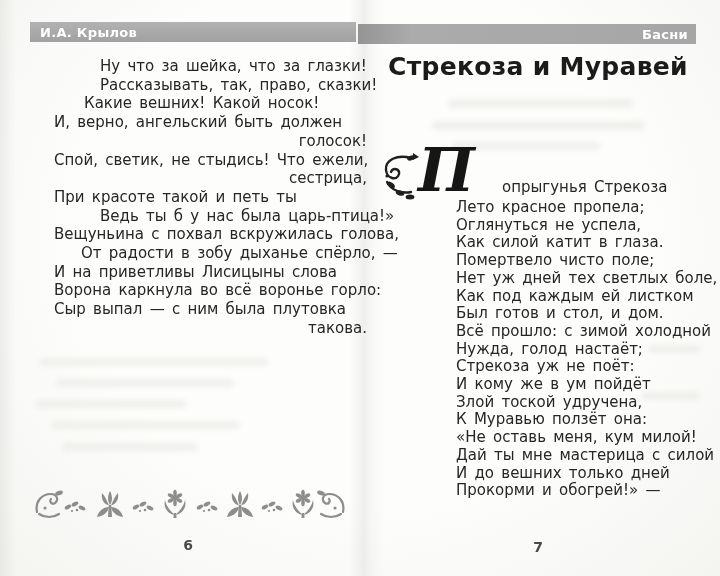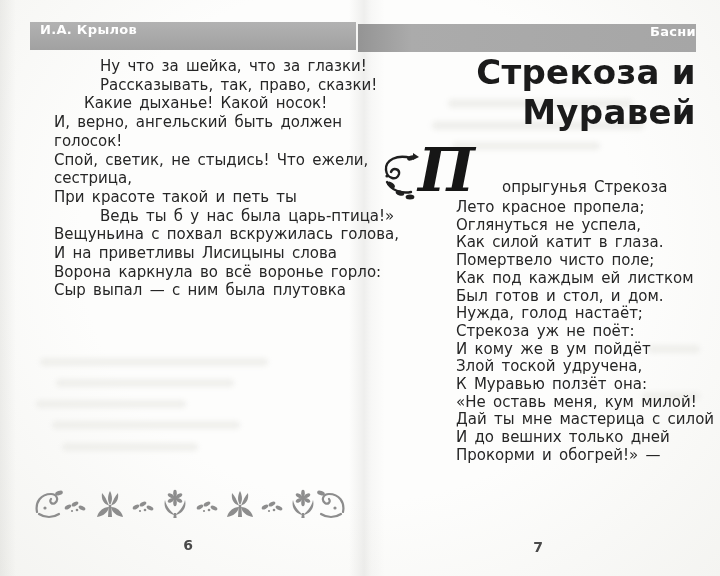--- a/index.html
+++ b/index.html
@@ -5,34 +5,34 @@
   html,body{margin:0;padding:0;background:#e8e8e6;}
   .sheet{
     position:relative;width:720px;height:576px;overflow:hidden;
     background:radial-gradient(ellipse at 50% 42%, #fdfdfc 55%, #f4f4f1 100%);
     font-family:"DejaVu Sans", sans-serif;color:#262626;
   }
   .edge-left{position:absolute;left:0;top:0;width:16px;height:576px;
     background:linear-gradient(90deg,rgba(140,140,134,.12),rgba(140,140,134,0));}
   .gutter{position:absolute;left:349px;top:0;width:36px;height:576px;
     background:linear-gradient(90deg,rgba(110,110,104,0),rgba(110,110,104,.10) 42%,rgba(110,110,104,.04) 62%,rgba(110,110,104,0));}
-  .bar{position:absolute;height:28px;display:flex;
+  .bar{position:absolute;height:20px;display:flex;align-items:center;
     color:#ffffff;font-size:13px;font-weight:bold;letter-spacing:.3px;}
   .bar-left{left:30px;top:22px;width:326px;background:linear-gradient(180deg,#b2b2b2,#a1a1a1);padding:0;}
   .bar-left span{padding-left:10px;}
   .bar-right{left:358px;top:24px;width:338px;background:linear-gradient(90deg,#949494,#ababab 16%,#a6a6a6);justify-content:flex-end;}
-  .bar-right span{padding-right:0;}
+  .bar-right span{padding-right:8px;}
   .poem-line{white-space:nowrap;word-spacing:2.5px;}
   .poem-left{position:absolute;left:30px;top:57px;width:316px;font-size:15px;line-height:18.7px;margin-left:24px;}
   .poem-left .lg{padding-left:46px;}
   .poem-left .md{padding-left:30px;}
   .poem-left .sm{padding-left:27px;}
-  .poem-left .right{text-align:left;padding-right:3px;}
-  .title{position:absolute;left:380px;top:52px;width:316px;margin:0;text-align:right;
-    font-size:34px;font-weight:bold;letter-spacing:.3px;color:#1b1b1b;}
+  .poem-left .right{text-align:right;padding-right:3px;}
+  .title{position:absolute;left:380px;top:52px;width:316px;margin:0;text-align:center;
+    font-size:25px;font-weight:bold;letter-spacing:.3px;color:#1b1b1b;}
   .opening{position:absolute;left:381px;top:146px;width:300px;height:64px;}
   .flourish{position:absolute;left:0;top:6px;}
   .dropcap{position:absolute;left:37px;top:-6px;font-family:"DejaVu Serif",serif;
     font-style:italic;font-weight:bold;font-size:60px;line-height:60px;color:#161616;}
   .first-line{position:absolute;left:77px;top:32px;font-size:15px;white-space:nowrap;word-spacing:2.5px;margin-left:44px;}
   .poem-right{position:absolute;left:456px;top:199px;width:260px;font-size:15px;line-height:17.7px;}
   .floral{position:absolute;left:35px;top:486px;}
   .pagenum{position:absolute;width:316px;text-align:center;font-size:14px;font-weight:bold;color:#4a4a4a;}
   .pagenum-left{left:30px;top:537px;}
   .pagenum-right{left:380px;top:539px;}
@@ -60,31 +60,33 @@
   <div class="smudge" style="left:642px;top:392px;width:58px;height:8px;"></div>
   <div class="smudge" style="left:40px;top:358px;width:228px;height:8px;"></div>
   <div class="smudge" style="left:56px;top:379px;width:178px;height:8px;"></div>
   <div class="smudge" style="left:36px;top:400px;width:150px;height:8px;"></div>
   <div class="smudge" style="left:52px;top:421px;width:188px;height:8px;"></div>
   <div class="smudge" style="left:62px;top:443px;width:136px;height:8px;"></div>
 
   <div class="poem-left">
       <div class="poem-line lg">Ну что за шейка, что за глазки!</div>
       <div class="poem-line lg">Рассказывать, так, право, сказки!</div>
-      <div class="poem-line md">Какие дыханье! Какой носок!</div>
+      <div class="poem-line md">Какие вешних! Какой носок!</div>
       <div class="poem-line">И, верно, ангельский быть должен</div>
       <div class="poem-line right">голосок!</div>
       <div class="poem-line">Спой, светик, не стыдись! Что ежели,</div>
       <div class="poem-line right">сестрица,</div>
       <div class="poem-line">При красоте такой и петь ты</div>
       <div class="poem-line lg">Ведь ты б у нас была царь-птица!»</div>
       <div class="poem-line">Вещуньина с похвал вскружилась голова,</div>
+      <div class="poem-line sm">От радости в зобу дыханье спёрло, —</div>
       <div class="poem-line">И на приветливы Лисицыны слова</div>
       <div class="poem-line">Ворона каркнула во всё воронье горло:</div>
       <div class="poem-line">Сыр выпал — с ним была плутовка</div>
+      <div class="poem-line right">такова.</div>
     </div>
 
   <svg class="floral" width="310" height="36" viewBox="0 0 310 36">
     <defs>
       <g id="tulip" fill="#8d8d8d">
         <path d="M0 -13 C-2.6 -8 -2.6 -3 0 1 C2.6 -3 2.6 -8 0 -13Z"></path>
         <path d="M-8 -11 C-9 -4 -6 0 -1 1.5 C-3.5 -4 -5 -8 -8 -11Z"></path>
         <path d="M8 -11 C9 -4 6 0 1 1.5 C3.5 -4 5 -8 8 -11Z"></path>
         <path d="M-1.2 1 L1.2 1 L2 13 L-2 13Z"></path>
         <path d="M-1 3 C-7 3 -12 8 -13 13 C-6 12 -2 8 -1 3Z"></path>
@@ -155,22 +157,24 @@
     </svg>
     <span class="dropcap">П</span>
     <span class="first-line poem-line">опрыгунья Стрекоза</span>
   </div>
 
   <div class="poem-right">
       <div class="poem-line">Лето красное пропела;</div>
       <div class="poem-line">Оглянуться не успела,</div>
       <div class="poem-line">Как силой катит в глаза.</div>
       <div class="poem-line">Помертвело чисто поле;</div>
+      <div class="poem-line">Нет уж дней тех светлых боле,</div>
       <div class="poem-line">Как под каждым ей листком</div>
       <div class="poem-line">Был готов и стол, и дом.</div>
+      <div class="poem-line">Всё прошло: с зимой холодной</div>
       <div class="poem-line">Нужда, голод настаёт;</div>
       <div class="poem-line">Стрекоза уж не поёт:</div>
       <div class="poem-line">И кому же в ум пойдёт</div>
       <div class="poem-line">Злой тоской удручена,</div>
       <div class="poem-line">К Муравью ползёт она:</div>
       <div class="poem-line">«Не оставь меня, кум милой!</div>
       <div class="poem-line">Дай ты мне мастерица с силой</div>
       <div class="poem-line">И до вешних только дней</div>
       <div class="poem-line">Прокорми и обогрей!» —</div>
     </div>

